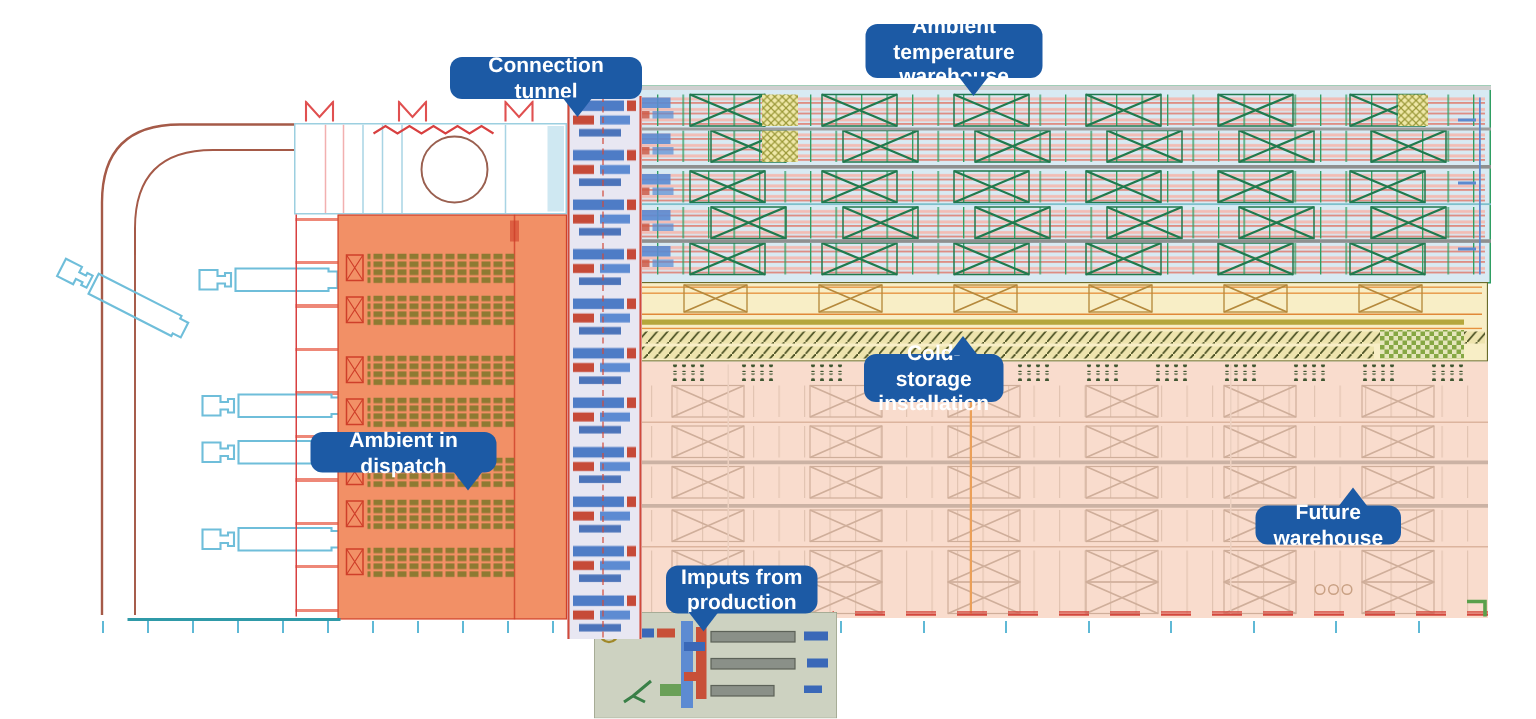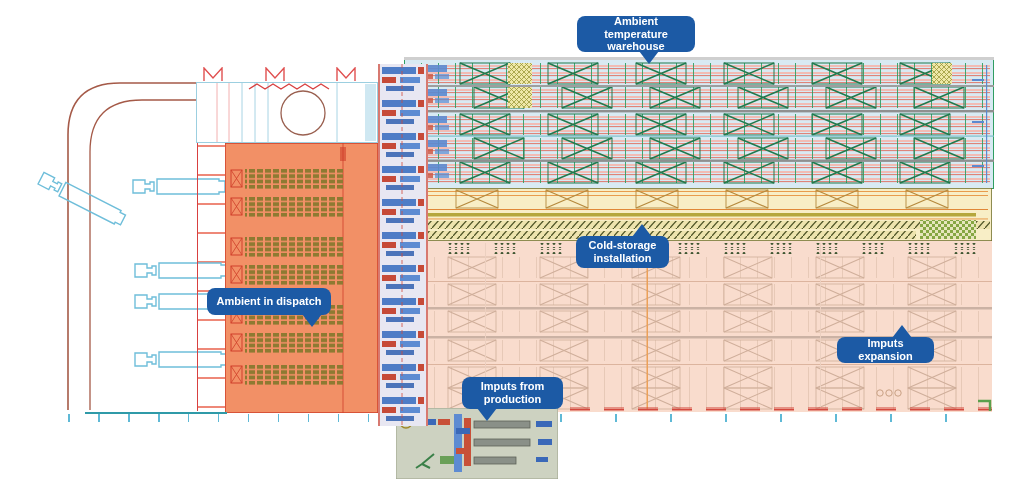--- a/index.html
+++ b/index.html
@@ -21,21 +21,21 @@
   #dock-dashes{left:197px;top:145px;width:29px;height:266px;z-index:1;
     background:repeating-linear-gradient(180deg,#ee8878 0 2px,transparent 2px 29px);}
   #dock-wall{left:197px;top:143px;width:1px;height:268px;background:#d84040;z-index:2;}
   #base-line{left:85px;top:412px;width:142px;height:2px;background:#2f9aa8;z-index:2;}
   #ticks-left{left:68px;top:414px;width:492px;height:8px;z-index:1;
     background:repeating-linear-gradient(90deg,#5fb9d6 0 1.5px,transparent 1.5px 30px);}
   #ticks-right{left:560px;top:414px;width:430px;height:8px;z-index:1;
     background:repeating-linear-gradient(90deg,#5fb9d6 0 1.5px,transparent 1.5px 55px);}
   
   .callout{position:absolute;background:#1c5aa5;color:#ffffff;font-weight:bold;
-           font-size:11px;line-height:1.18;text-align:center;border-radius:8px;
+           font-size:14px;line-height:1.18;text-align:center;border-radius:8px;
            padding:4px 5px;box-sizing:border-box;z-index:10;
            display:flex;align-items:center;justify-content:center;}
   .tri{position:absolute;width:0;height:0;border-left:10px solid transparent;
        border-right:10px solid transparent;}
   .tri-down{border-top:13px solid #1c5aa5;bottom:-12px;}
   .tri-up{border-bottom:13px solid #1c5aa5;top:-12px;}
 </style>
 </head>
 <body>
 
@@ -430,39 +430,43 @@
       <rect x="30" y="11" width="10" height="6" fill="#3a68b8"></rect>
       <rect x="42" y="11" width="12" height="6" fill="#c85038"></rect>
     </g>
     <path d="M26,56 l12,-10 m-12,10 l-6,4 m6,-4 l8,4" stroke="#3a8048" stroke-width="2" fill="none"></path>
   </svg>
 
   <div id="base-line" class="abs"></div>
   <div id="ticks-left" class="abs"></div>
   <div id="ticks-right" class="abs"></div>
 
+  <div class="callout" style="left:300px;top:38px;width:128px;height:28px;">
+    <span>Connection tunnel</span>
+    <div class="tri tri-down" style="left:75px;"></div>
+  </div>
 
   <div class="callout" style="left:577px;top:16px;width:118px;height:36px;">
     <span>Ambient temperature warehouse</span>
     <div class="tri tri-down" style="left:62px;"></div>
   </div>
 
   <div class="callout" style="left:576px;top:236px;width:93px;height:32px;">
     <span>Cold-storage installation</span>
     <div class="tri tri-up" style="left:56px;"></div>
   </div>
 
   <div class="callout" style="left:207px;top:288px;width:124px;height:27px;">
     <span>Ambient in dispatch</span>
     <div class="tri tri-down" style="left:95px;"></div>
   </div>
 
   <div class="callout" style="left:837px;top:337px;width:97px;height:26px;">
-    <span>Imputs expansion</span>
+    <span>Future warehouse</span>
     <div class="tri tri-up" style="left:55px;"></div>
   </div>
 
-  <div class="callout" style="left:462px;top:377px;width:101px;height:32px;">
+  <div class="callout" style="left:444px;top:377px;width:101px;height:32px;">
     <span>Imputs from production</span>
     <div class="tri tri-down" style="left:15px;"></div>
   </div>
 
 </div>
 
 </body></html>

